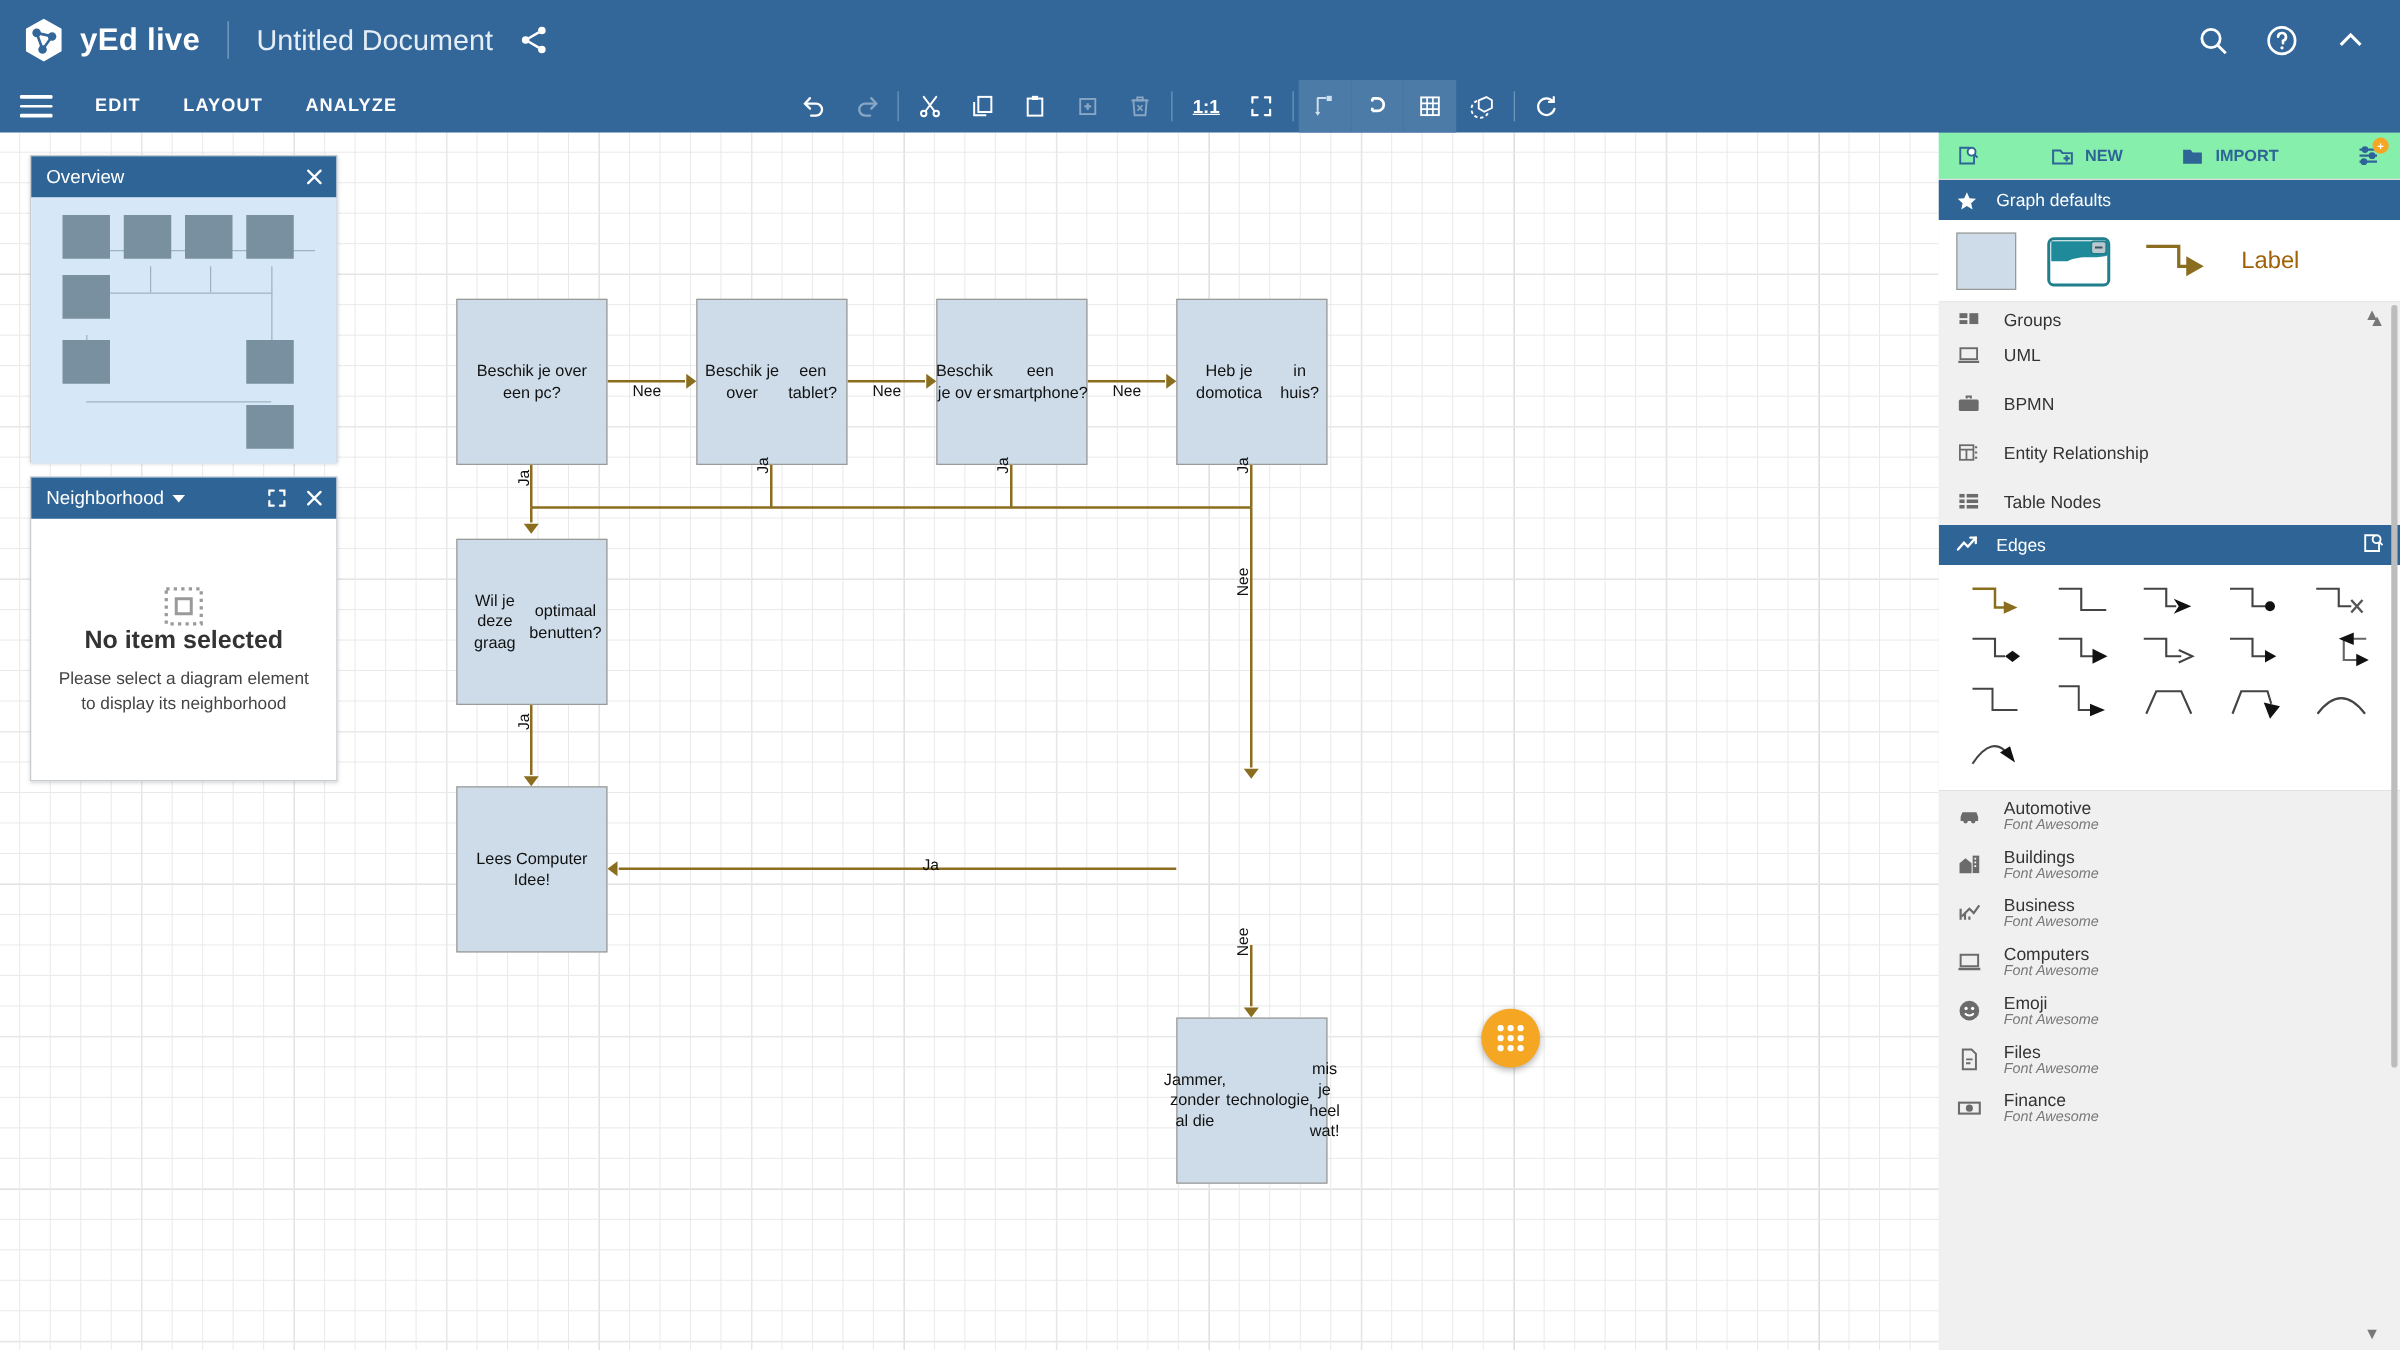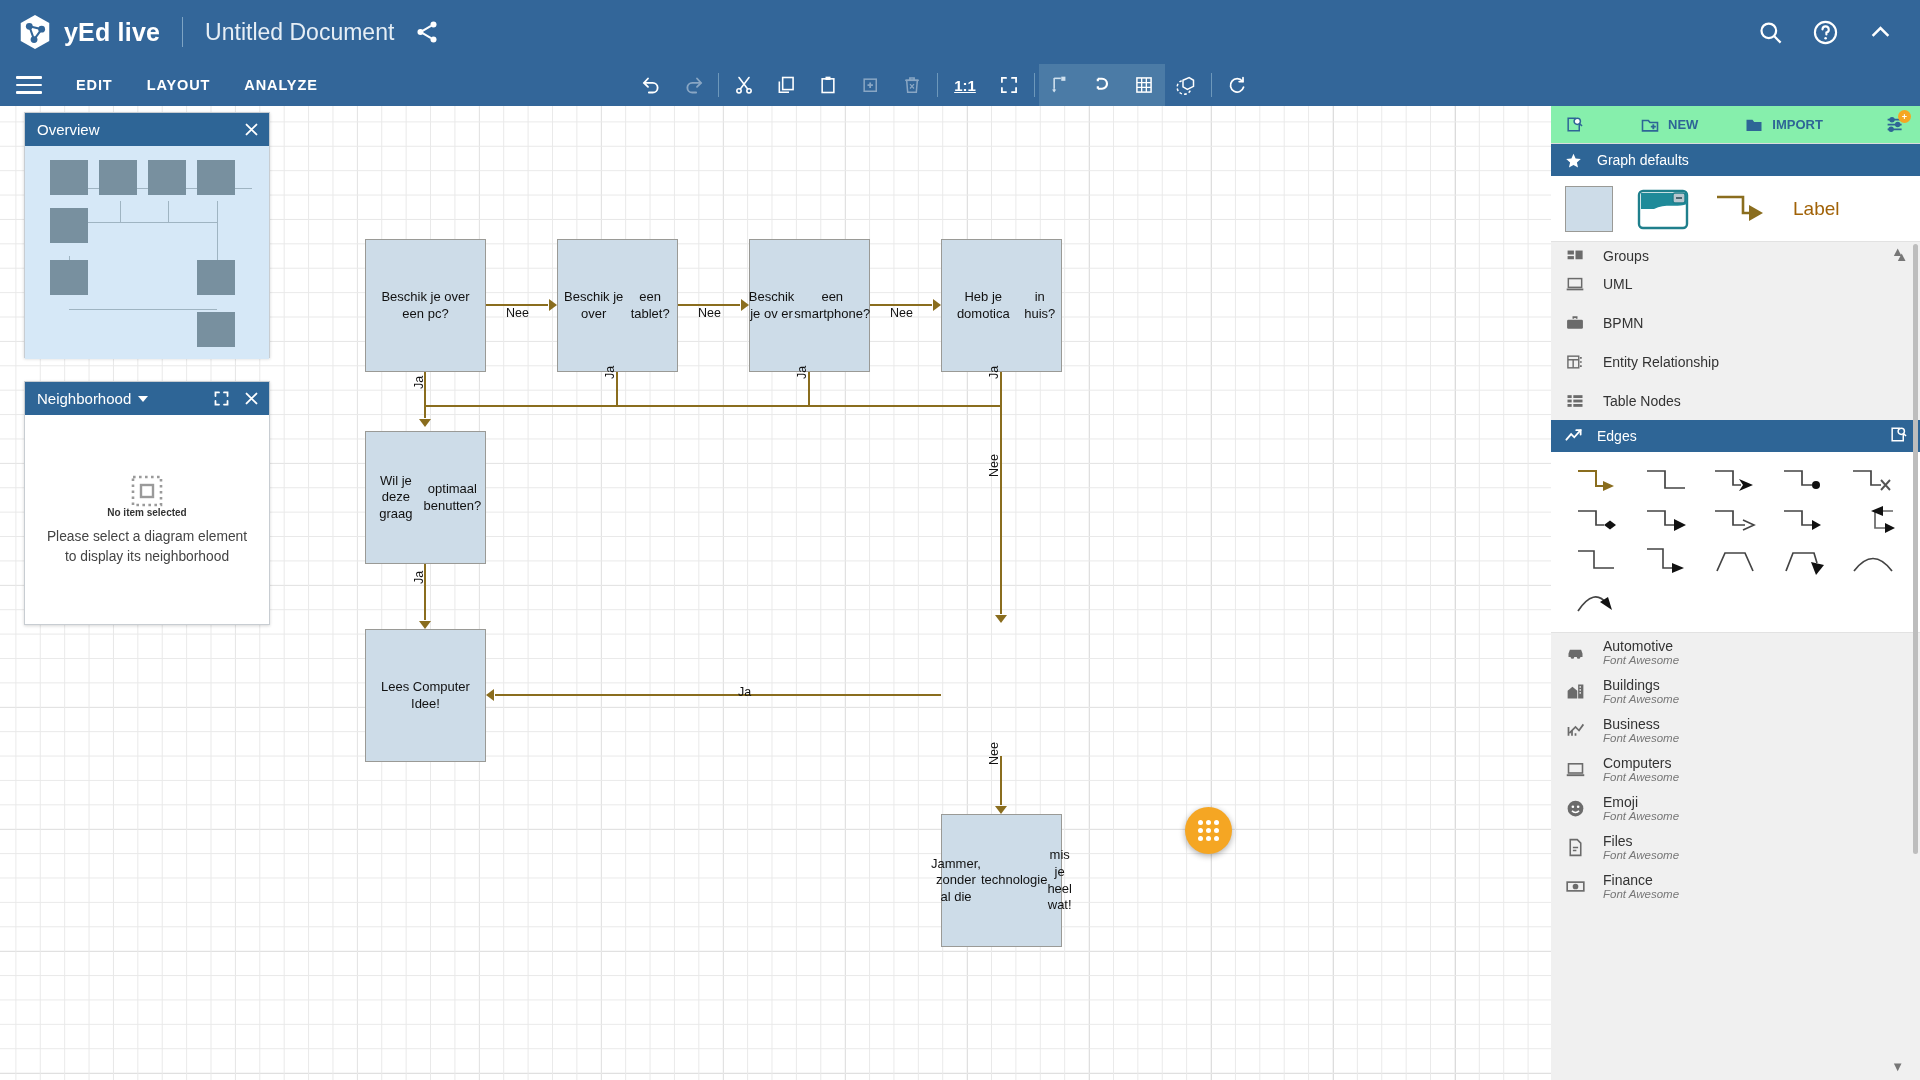--- a/index.html
+++ b/index.html
@@ -100,31 +100,31 @@
   }
   .panel-title { font-size: 15px; }
   .panel-head .caret {
     margin-left: 7px; width: 0; height: 0;
     border-left: 5px solid transparent; border-right: 5px solid transparent;
     border-top: 6px solid #fff; cursor: pointer;
   }
   .panel-head .spacer { margin-left: auto; }
   .head-ico { width: 17px; height: 17px; margin-left: 13px; cursor: pointer; }
 
-  #overview-panel { left: 24px; top: 112px; width: 246px; height: 246px; }
+  #overview-panel { left: 24px; top: 124px; width: 246px; height: 246px; }
   #overview-body { position: relative; height: 213px; background: #d6e8f7; }
   .ov-node { position: absolute; background: #78909f; }
   .ov-line { position: absolute; background: #9fb4c2; }
 
   #neighborhood-panel { left: 24px; top: 381px; width: 246px; height: 244px; }
   #neighborhood-body {
     height: 211px; display: flex; flex-direction: column; align-items: center;
     justify-content: center; padding: 0 18px; text-align: center;
   }
-  .nb-title { font-size: 10px; font-weight: bold; color: #333; }
+  .nb-title { font-size: 20px; font-weight: bold; color: #333; }
   .nb-sub { font-size: 13.8px; color: #444; margin-top: 9px; line-height: 1.45; }
 
   
   .fab {
     position: absolute; left: 1185px; top: 807px; width: 47px; height: 47px;
     border-radius: 50%; background: #f5a623; box-shadow: 0 2px 6px rgba(0,0,0,.32);
     display: flex; align-items: center; justify-content: center; z-index: 25;
     cursor: pointer;
   }
   .fab .dots { display: grid; grid-template-columns: repeat(3, 5px); gap: 3px; }

